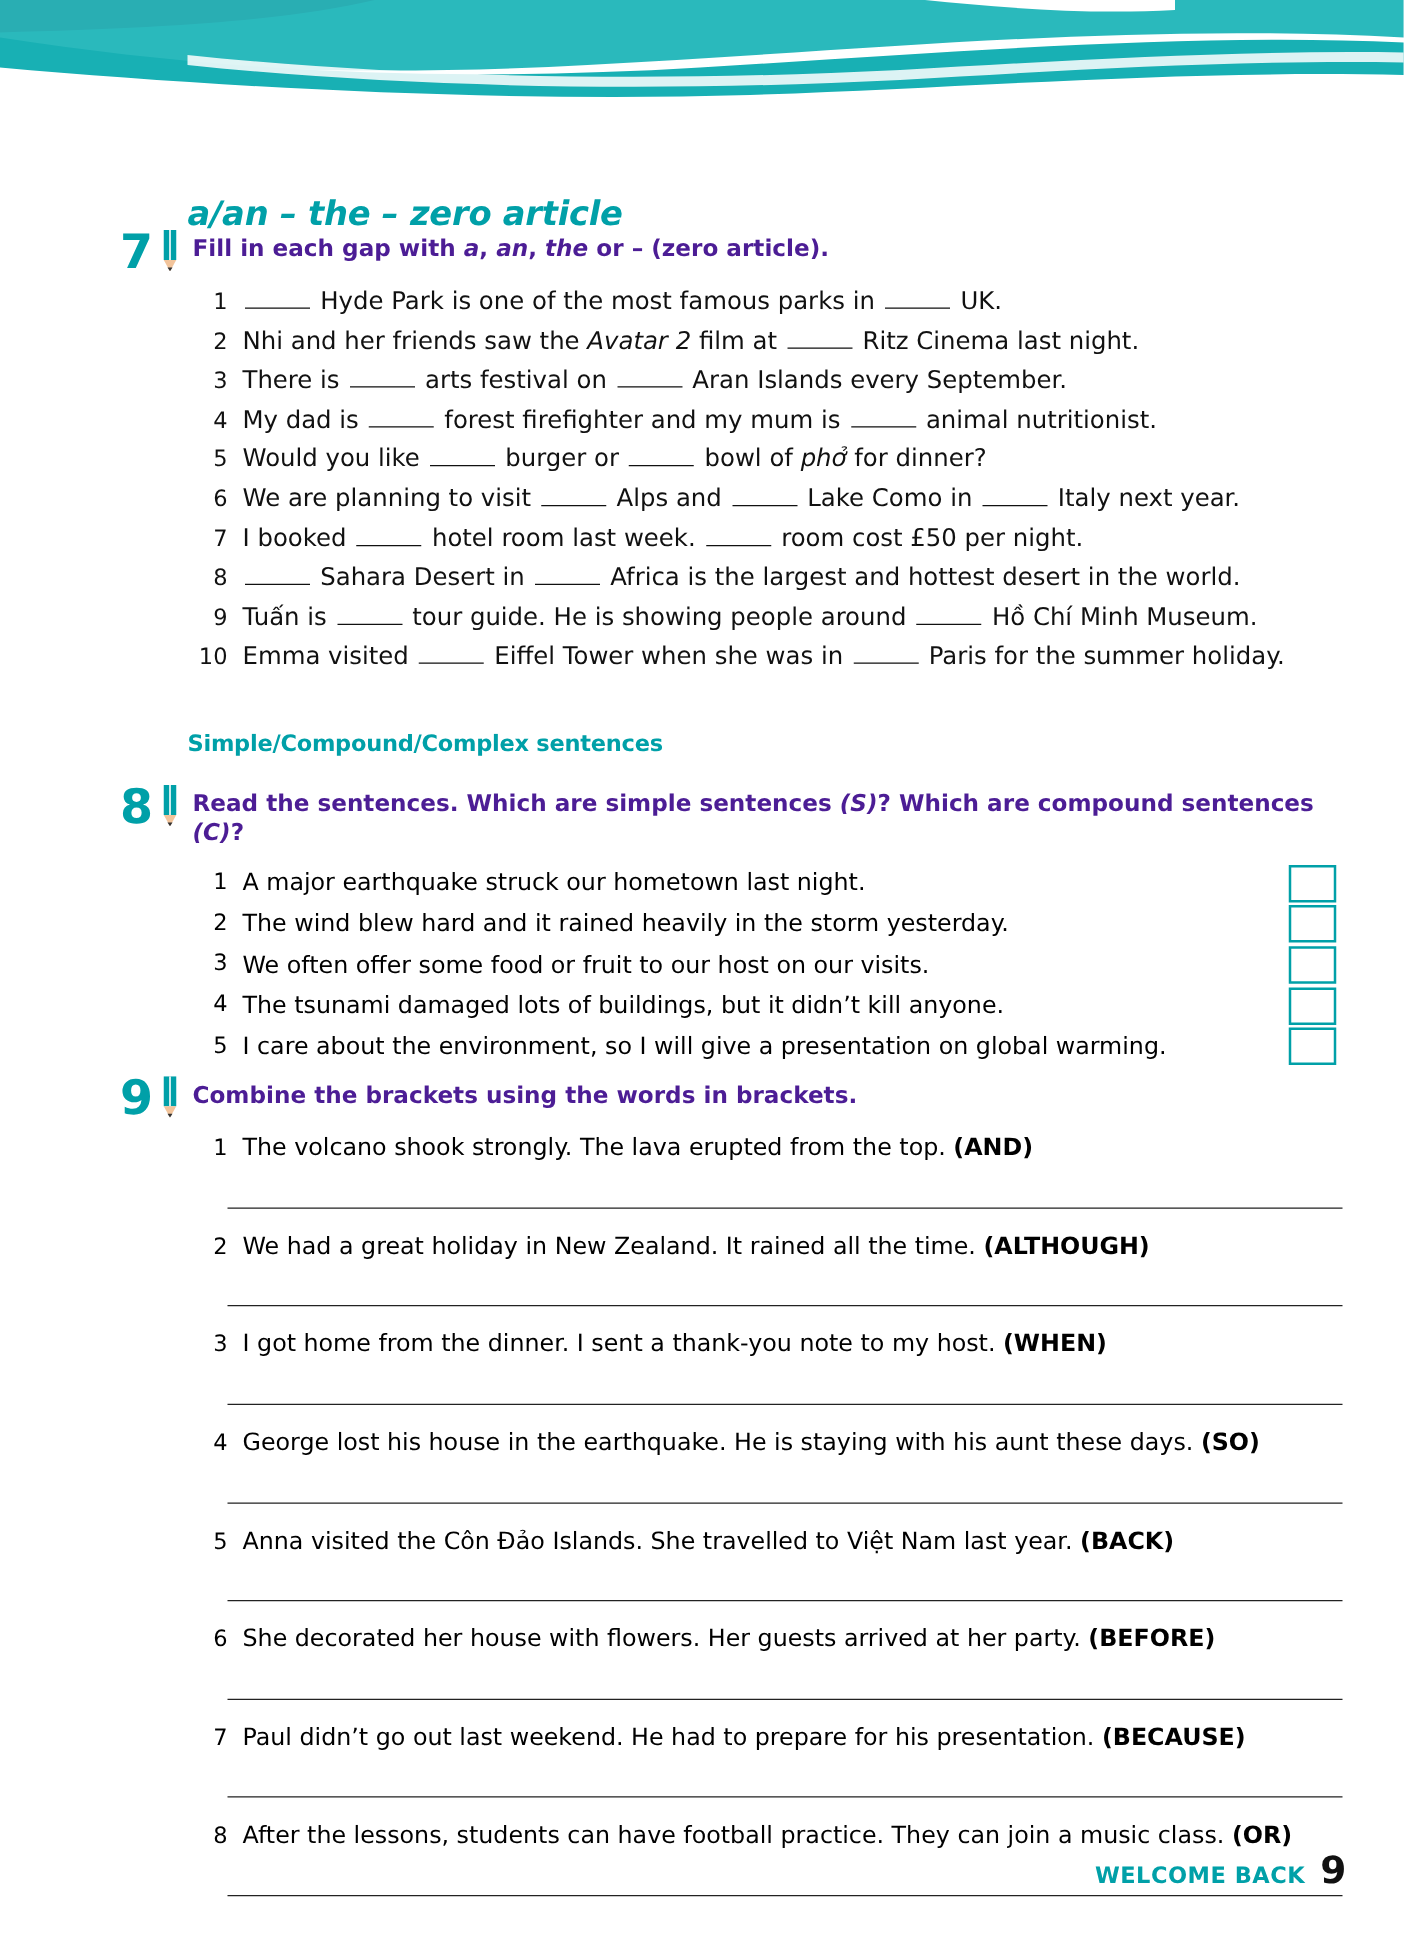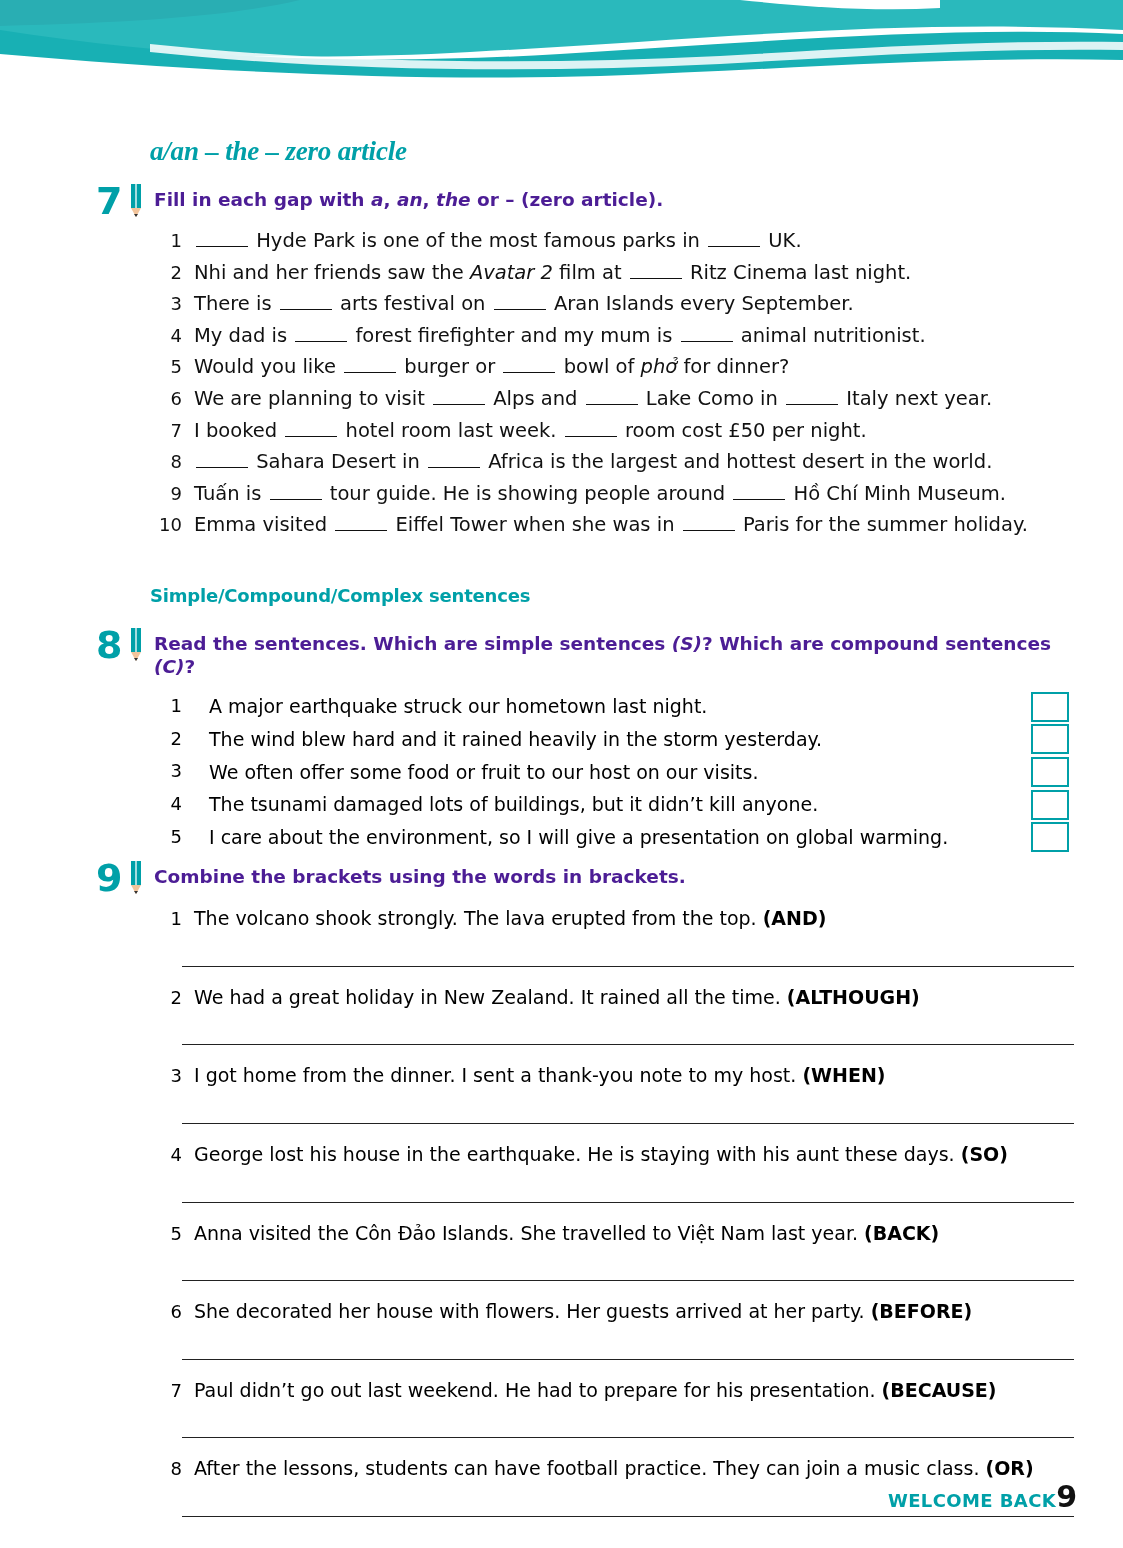--- a/index.html
+++ b/index.html
@@ -127,21 +127,21 @@
     font-size: 19px;
     line-height: 1.72;
   }
   .item-cb .n {
     width: 38px;
     flex: 0 0 38px;
     text-align: right;
     padding-right: 12px;
     font-size: 18px;
   }
-  .item-cb .txt { flex: 0 1 auto; padding-right: 14px; margin-left: 15px;}
+  .item-cb .txt { flex: 0 1 auto; padding-right: 14px;}
 
   .combine-item {
     font-size: 19px;
     line-height: 1.4;
     margin-top: 17px;
   }
   .combine-row {
     display: flex;
     align-items: baseline;
   }
@@ -159,20 +159,21 @@
     border-bottom: 1.4px solid #222;
     height: 34px;
   }
 
   .footer {
     position: absolute;
     right: 46px;
     bottom: 34px;
     display: flex;
     align-items: baseline;
+    gap: 12px;
   }
   .footer .label {
     color: #00a0a8;
     font-weight: bold;
     font-size: 18px;
     letter-spacing: 0.4px;
   }
   .footer .pageno {
     color: #111;
     font-weight: bold;
@@ -187,21 +188,21 @@
     <path d="M0,0 L300,0 C240,14 160,22 0,26 Z" fill="#e8285a"></path>
     <path d="M0,0 L1123,0 L1123,30 C900,18 700,40 470,52 C330,60 150,58 0,40 Z" fill="#1fb5b8" opacity="0.95"></path>
     <path d="M0,30 C180,58 360,66 560,54 C760,42 950,26 1123,34 L1123,60 C940,56 780,70 600,76 C400,82 180,70 0,54 Z" fill="#18b0b4"></path>
     <path d="M150,44 C320,62 520,66 720,56 C860,48 990,40 1123,42 L1123,50 C980,48 860,56 720,64 C520,74 320,70 150,52 Z" fill="#ffffff" opacity="0.85"></path>
     <path d="M740,0 C800,6 870,12 940,8 L940,0 Z" fill="#ffffff"></path>
   </svg>
 </div>
 
 <div class="page">
 
-  <div style="position:absolute; left:150px; top:136px;font-family:Liberation Serif, serif;">
+  <div style="position:absolute; left:150px; top:156px;">
     <span class="section-title"><i>a/an</i> – <i>the</i> – zero article</span>
   </div>
 
   <div class="ex-block" style="position:absolute; left:96px; top:188px; width:960px;">
     <div class="ex-num">7</div>
     <svg class="pencil" viewBox="0 0 16 34">
       <rect x="3" y="0" width="10" height="24" fill="#00a0a8"></rect>
       <rect x="7.2" y="0" width="1.6" height="24" fill="#ffffff" opacity="0.8"></rect>
       <polygon points="3,24 13,24 8,33" fill="#f2c49b"></polygon>
       <polygon points="6,30 10,30 8,33" fill="#333333"></polygon>

